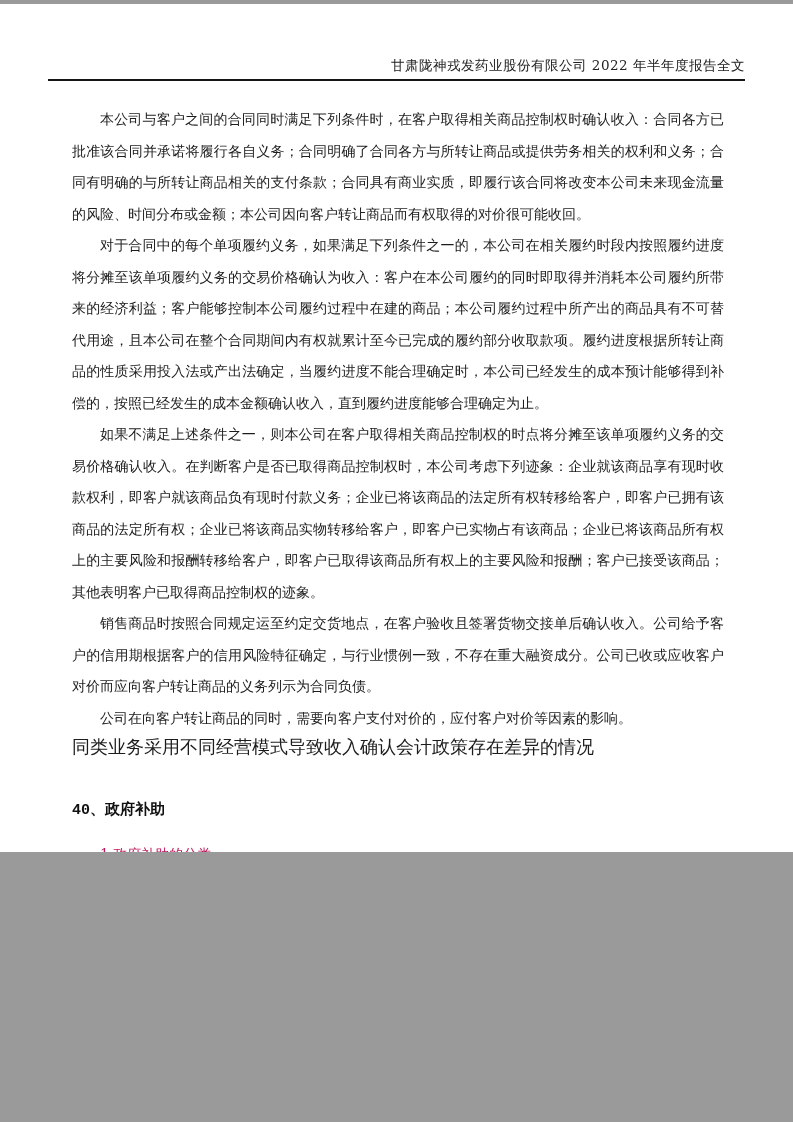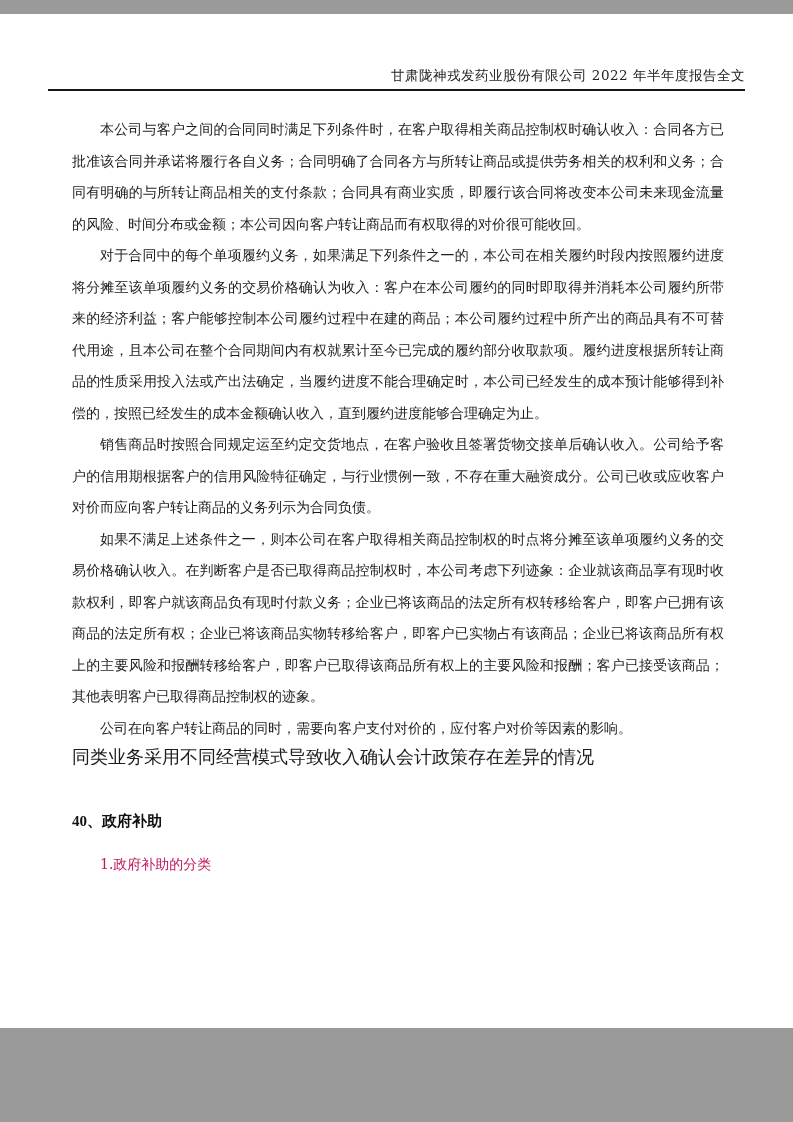--- a/index.html
+++ b/index.html
@@ -3,22 +3,22 @@
 <meta charset="utf-8">
 <style>
   html, body {
     margin: 0;
     padding: 0;
     background: #9a9a9a;
   }
   .page {
     position: relative;
     width: 793px;
-    height: 1014px;
-    margin: 14px auto;
+    height: 848px;
+    margin: 4px auto;
     background: #ffffff;
     font-family: "DejaVu Serif", "Liberation Serif", serif;
     color: #1c1c1c;
     overflow: hidden;
   }
   .page-header {
     position: absolute;
     top: 52px;
     left: 48px;
     width: 697px;
@@ -49,21 +49,21 @@
     font-size: 18px;
     line-height: 22px;
     text-indent: 0;
     color: #1c1c1c;
   }
   .section-heading {
     margin: 42px 0 0 0;
     font-size: 15px;
     line-height: 22px;
     font-weight: bold;
-    font-family: Liberation Serif, serif;
+    font-family: Liberation Mono, monospace;
     color: #111111;
   }
   .subsection-title {
     margin: 17px 0 0 0;
     font-size: 14px;
     line-height: 31.5px;
     text-indent: 2em;
     color: #be185d;
   }
   .page-number {
@@ -78,22 +78,22 @@
 </head>
 <body>
 
 <div class="page">
 
   <div class="page-header">甘肃陇神戎发药业股份有限公司 2022 年半年度报告全文</div>
 
   <div class="content">
     <p class="para">本公司与客户之间的合同同时满足下列条件时，在客户取得相关商品控制权时确认收入：合同各方已批准该合同并承诺将履行各自义务；合同明确了合同各方与所转让商品或提供劳务相关的权利和义务；合同有明确的与所转让商品相关的支付条款；合同具有商业实质，即履行该合同将改变本公司未来现金流量的风险、时间分布或金额；本公司因向客户转让商品而有权取得的对价很可能收回。</p>
     <p class="para">对于合同中的每个单项履约义务，如果满足下列条件之一的，本公司在相关履约时段内按照履约进度将分摊至该单项履约义务的交易价格确认为收入：客户在本公司履约的同时即取得并消耗本公司履约所带来的经济利益；客户能够控制本公司履约过程中在建的商品；本公司履约过程中所产出的商品具有不可替代用途，且本公司在整个合同期间内有权就累计至今已完成的履约部分收取款项。履约进度根据所转让商品的性质采用投入法或产出法确定，当履约进度不能合理确定时，本公司已经发生的成本预计能够得到补偿的，按照已经发生的成本金额确认收入，直到履约进度能够合理确定为止。</p>
+    <p class="para">如果不满足上述条件之一，则本公司在客户取得相关商品控制权的时点将分摊至该单项履约义务的交易价格确认收入。在判断客户是否已取得商品控制权时，本公司考虑下列迹象：企业就该商品享有现时收款权利，即客户就该商品负有现时付款义务；企业已将该商品的法定所有权转移给客户，即客户已拥有该商品的法定所有权；企业已将该商品实物转移给客户，即客户已实物占有该商品；企业已将该商品所有权上的主要风险和报酬转移给客户，即客户已取得该商品所有权上的主要风险和报酬；客户已接受该商品；其他表明客户已取得商品控制权的迹象。</p>
     <p class="para">销售商品时按照合同规定运至约定交货地点，在客户验收且签署货物交接单后确认收入。公司给予客户的信用期根据客户的信用风险特征确定，与行业惯例一致，不存在重大融资成分。公司已收或应收客户对价而应向客户转让商品的义务列示为合同负债。</p>
-    <p class="para">如果不满足上述条件之一，则本公司在客户取得相关商品控制权的时点将分摊至该单项履约义务的交易价格确认收入。在判断客户是否已取得商品控制权时，本公司考虑下列迹象：企业就该商品享有现时收款权利，即客户就该商品负有现时付款义务；企业已将该商品的法定所有权转移给客户，即客户已拥有该商品的法定所有权；企业已将该商品实物转移给客户，即客户已实物占有该商品；企业已将该商品所有权上的主要风险和报酬转移给客户，即客户已取得该商品所有权上的主要风险和报酬；客户已接受该商品；其他表明客户已取得商品控制权的迹象。</p>
     <p class="para">公司在向客户转让商品的同时，需要向客户支付对价的，应付客户对价等因素的影响。</p>
 
     <p class="note-line">同类业务采用不同经营模式导致收入确认会计政策存在差异的情况</p>
 
     <h2 class="section-heading">40、政府补助</h2>
 
     <p class="subsection-title">1.政府补助的分类</p>
 
   </div>
 

